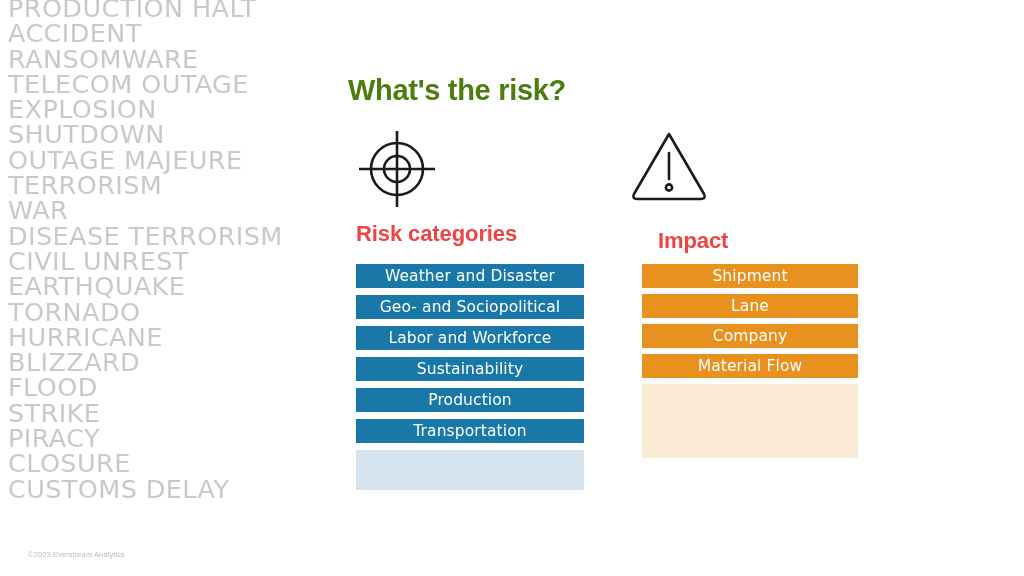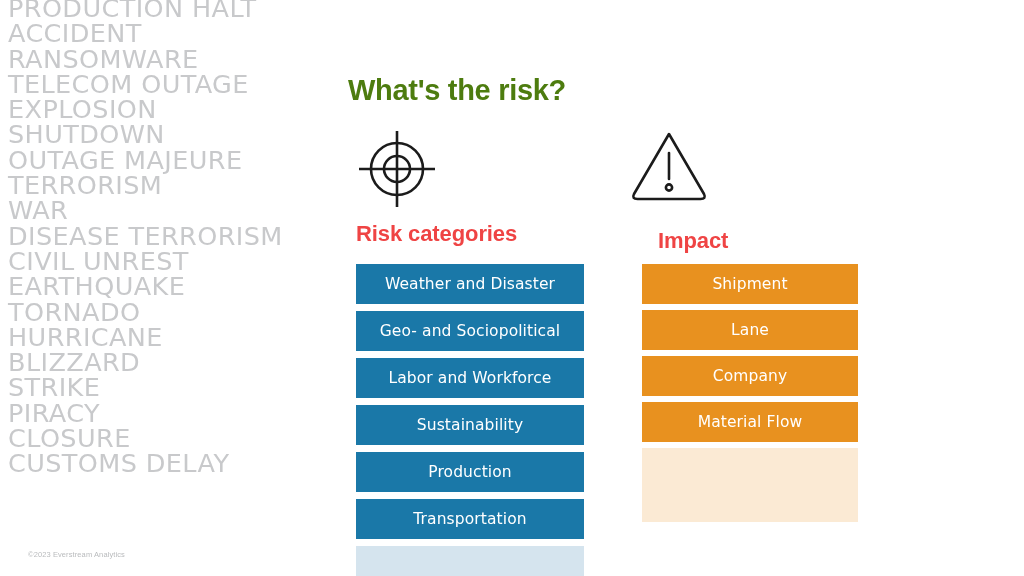--- a/index.html
+++ b/index.html
@@ -104,21 +104,21 @@
     gap: 7px;
   }
   #impact-column {
     left: 630px;
     top: 264px;
     width: 228px;
     gap: 6px;
   }
 
   .chip {
-    height: 40px;
+    height: 24px;
     display: flex;
     align-items: center;
     justify-content: center;
     color: #ffffff;
     font-family: "DejaVu Sans", sans-serif;
     font-size: 15.5px;
     letter-spacing: 0.1px;
     white-space: nowrap;
     box-sizing: border-box;
     flex: 0 0 auto;
@@ -147,20 +147,21 @@
     <span class="risk-word">SHUTDOWN</span>
     <span class="risk-word">OUTAGE MAJEURE</span>
     <span class="risk-word">TERRORISM</span>
     <span class="risk-word">WAR</span>
     <span class="risk-word">DISEASE TERRORISM</span>
     <span class="risk-word">CIVIL UNREST</span>
     <span class="risk-word">EARTHQUAKE</span>
     <span class="risk-word">TORNADO</span>
     <span class="risk-word">HURRICANE</span>
     <span class="risk-word">BLIZZARD</span>
+    <span class="risk-word">FLOOD</span>
     <span class="risk-word">STRIKE</span>
     <span class="risk-word">PIRACY</span>
     <span class="risk-word">CLOSURE</span>
     <span class="risk-word">CUSTOMS DELAY</span>
   </div>
 
 <div id="copyright">©2023 Everstream Analytics</div>
 
 <div id="main-panel">
 

